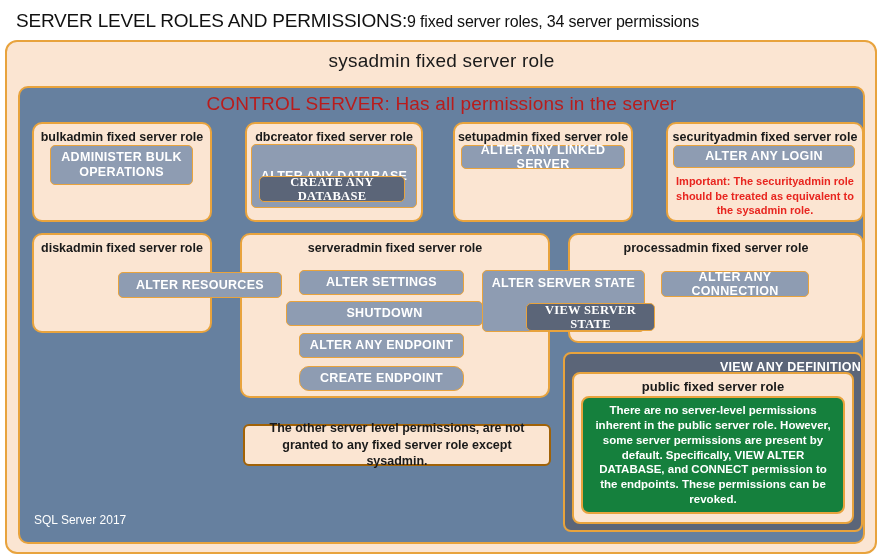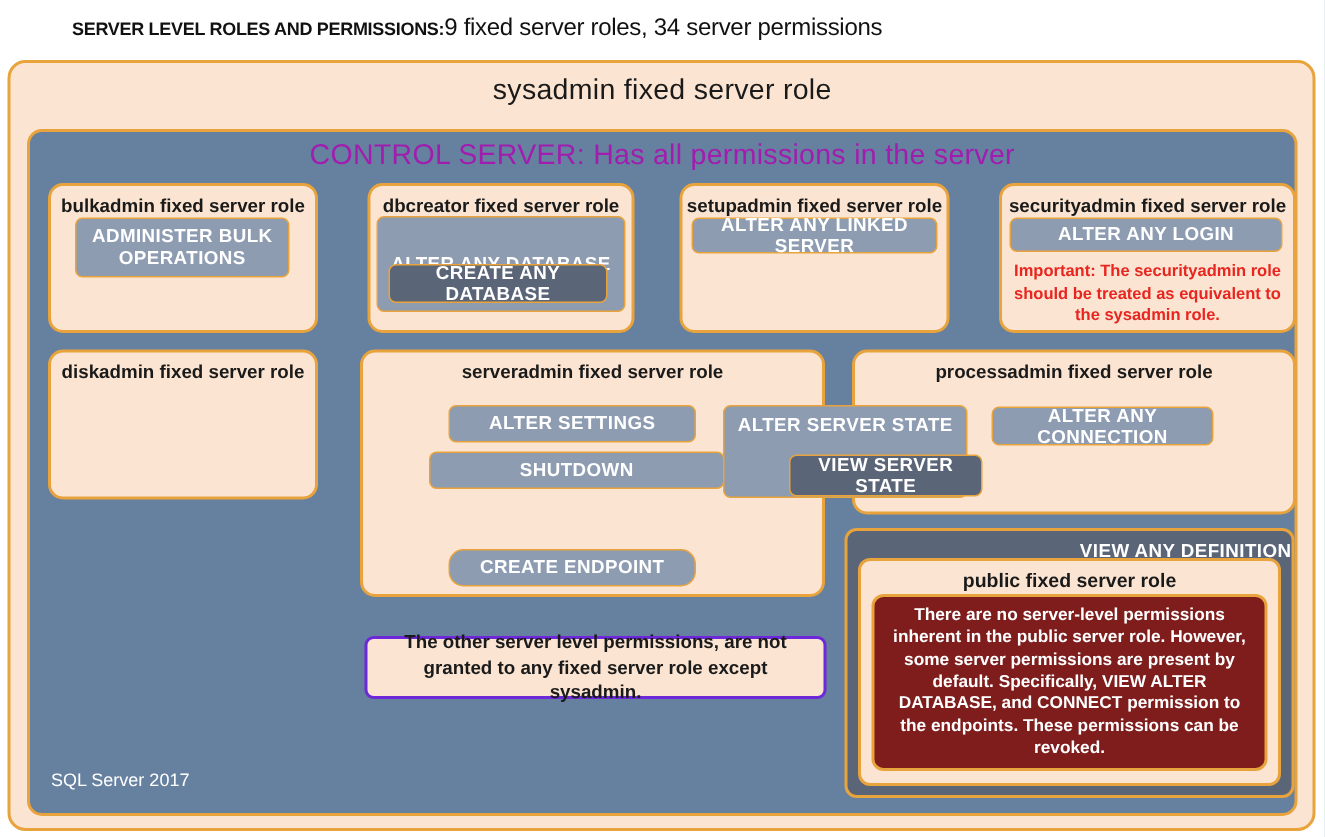--- a/index.html
+++ b/index.html
@@ -24,24 +24,23 @@
   .title-row {
     position: absolute;
     left: 16px;
     top: 10px;
     width: 860px;
     height: 26px;
     white-space: nowrap;
     color: #111111;
   }
   .title-strong {
-    font-size: 12px;
-    font-weight: 700;
+    font-size: 19px;
+    font-weight: 400;
     letter-spacing: -0.2px;
-    margin-left: 32px;
   }
   .title-sub {
     font-size: 16px;
     font-weight: 400;
     letter-spacing: -0.2px;
   }
 
   
   .sysadmin-frame {
     position: absolute;
@@ -75,21 +74,21 @@
     border-radius: 10px;
     box-sizing: border-box;
   }
   .control-label {
     position: absolute;
     left: 0;
     top: 93px;
     width: 883px;
     text-align: center;
     font-size: 19px;
-    color: #a21caf;
+    color: #b91c1c;
     letter-spacing: 0.2px;
   }
   .sql-version {
     position: absolute;
     left: 34px;
     top: 513px;
     font-size: 12px;
     color: #ffffff;
   }
 
@@ -125,38 +124,39 @@
     font-weight: bold;
     letter-spacing: 0.3px;
     display: flex;
     align-items: center;
     justify-content: center;
     text-align: center;
     line-height: 1.15;
   }
   .perm.dark {
     background: #5b6578;
+    font-family: Liberation Serif, serif;
   }
   .perm.two-line {
     line-height: 1.2;
   }
 
   
   .note-red {
     position: absolute;
     color: #e8251f;
     font-size: 11px;
     font-weight: bold;
     text-align: center;
     line-height: 1.32;
   }
   .note-peach {
     position: absolute;
     background: #fbe5d2;
-    border: 2px solid #6d28d9;
+    border: 2px solid #a16207;
     border-radius: 6px;
     box-sizing: border-box;
     color: #1a1a1a;
     font-size: 12.5px;
     font-weight: bold;
     text-align: center;
     line-height: 1.35;
     display: flex;
     align-items: center;
     justify-content: center;
@@ -206,21 +206,21 @@
     font-size: 13px;
     font-weight: bold;
     color: #1a1a1a;
   }
   .public-note {
     position: absolute;
     left: 581px;
     top: 396px;
     width: 264px;
     height: 118px;
-    background: #7f1d1d;
+    background: #15803d;
     border: 2px solid #e8a33d;
     border-radius: 8px;
     box-sizing: border-box;
     color: #ffffff;
     font-size: 11.5px;
     font-weight: bold;
     line-height: 1.3;
     text-align: center;
     display: flex;
     align-items: center;
@@ -270,23 +270,25 @@
   </div>
 
   <div class="role" style="left:240px; top:233px; width:310px; height:165px;">
     <div class="role-title">serveradmin fixed server role</div>
   </div>
 
   <div class="role" style="left:568px; top:233px; width:296px; height:110px;">
     <div class="role-title">processadmin fixed server role</div>
   </div>
 
+  <div class="perm" style="left:118px; top:272px; width:164px; height:26px;">ALTER RESOURCES</div>
 
   <div class="perm" style="left:299px; top:270px; width:165px; height:25px;">ALTER SETTINGS</div>
   <div class="perm" style="left:286px; top:301px; width:197px; height:25px;">SHUTDOWN</div>
+  <div class="perm" style="left:299px; top:333px; width:165px; height:25px;">ALTER ANY ENDPOINT</div>
   <div class="perm" style="left:299px; top:366px; width:165px; height:25px;border-radius:10px;">CREATE ENDPOINT</div>
 
   <div class="perm" style="left:482px; top:270px; width:163px; height:62px; align-items:flex-start; padding-top:5px;">ALTER SERVER STATE</div>
   <div class="perm dark" style="left:526px; top:303px; width:129px; height:28px;">VIEW SERVER STATE</div>
 
   <div class="perm" style="left:661px; top:271px; width:148px; height:26px;">ALTER ANY CONNECTION</div>
 
   <div class="note-peach" style="left:243px; top:424px; width:308px; height:42px;">The other server level permissions, are not granted to any fixed server role except sysadmin.</div>
 
   <div class="viewany-box">

